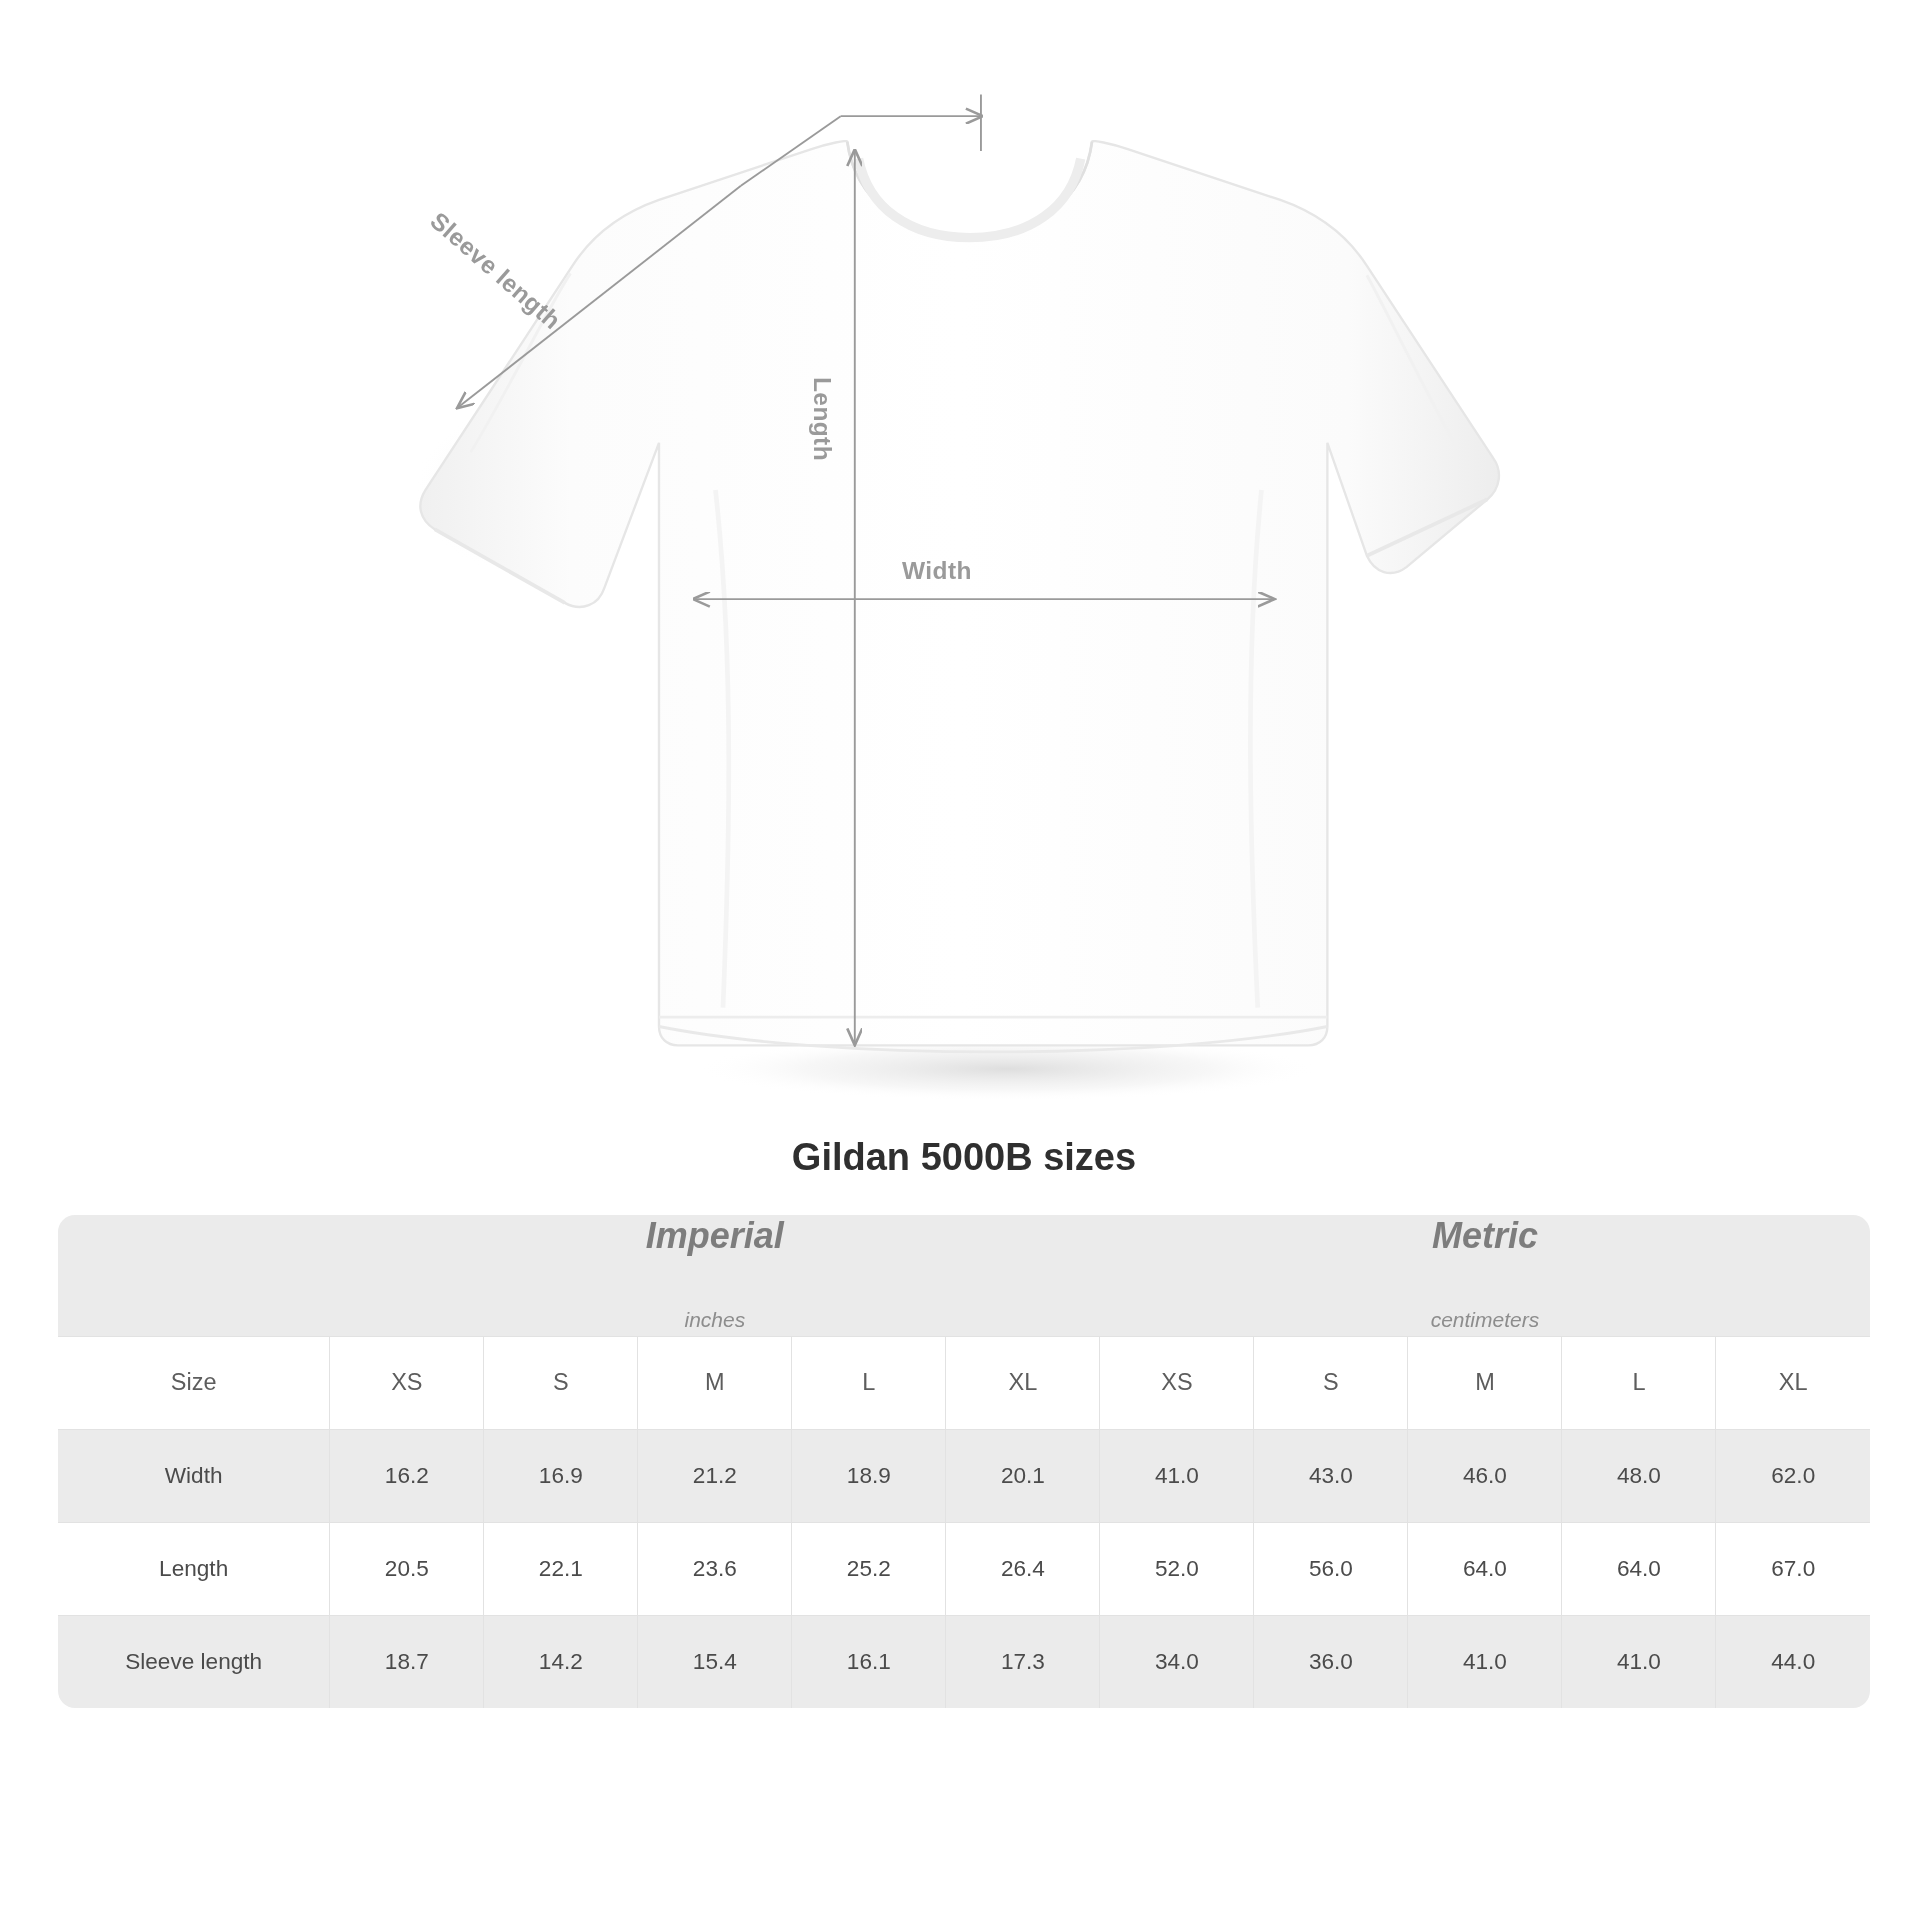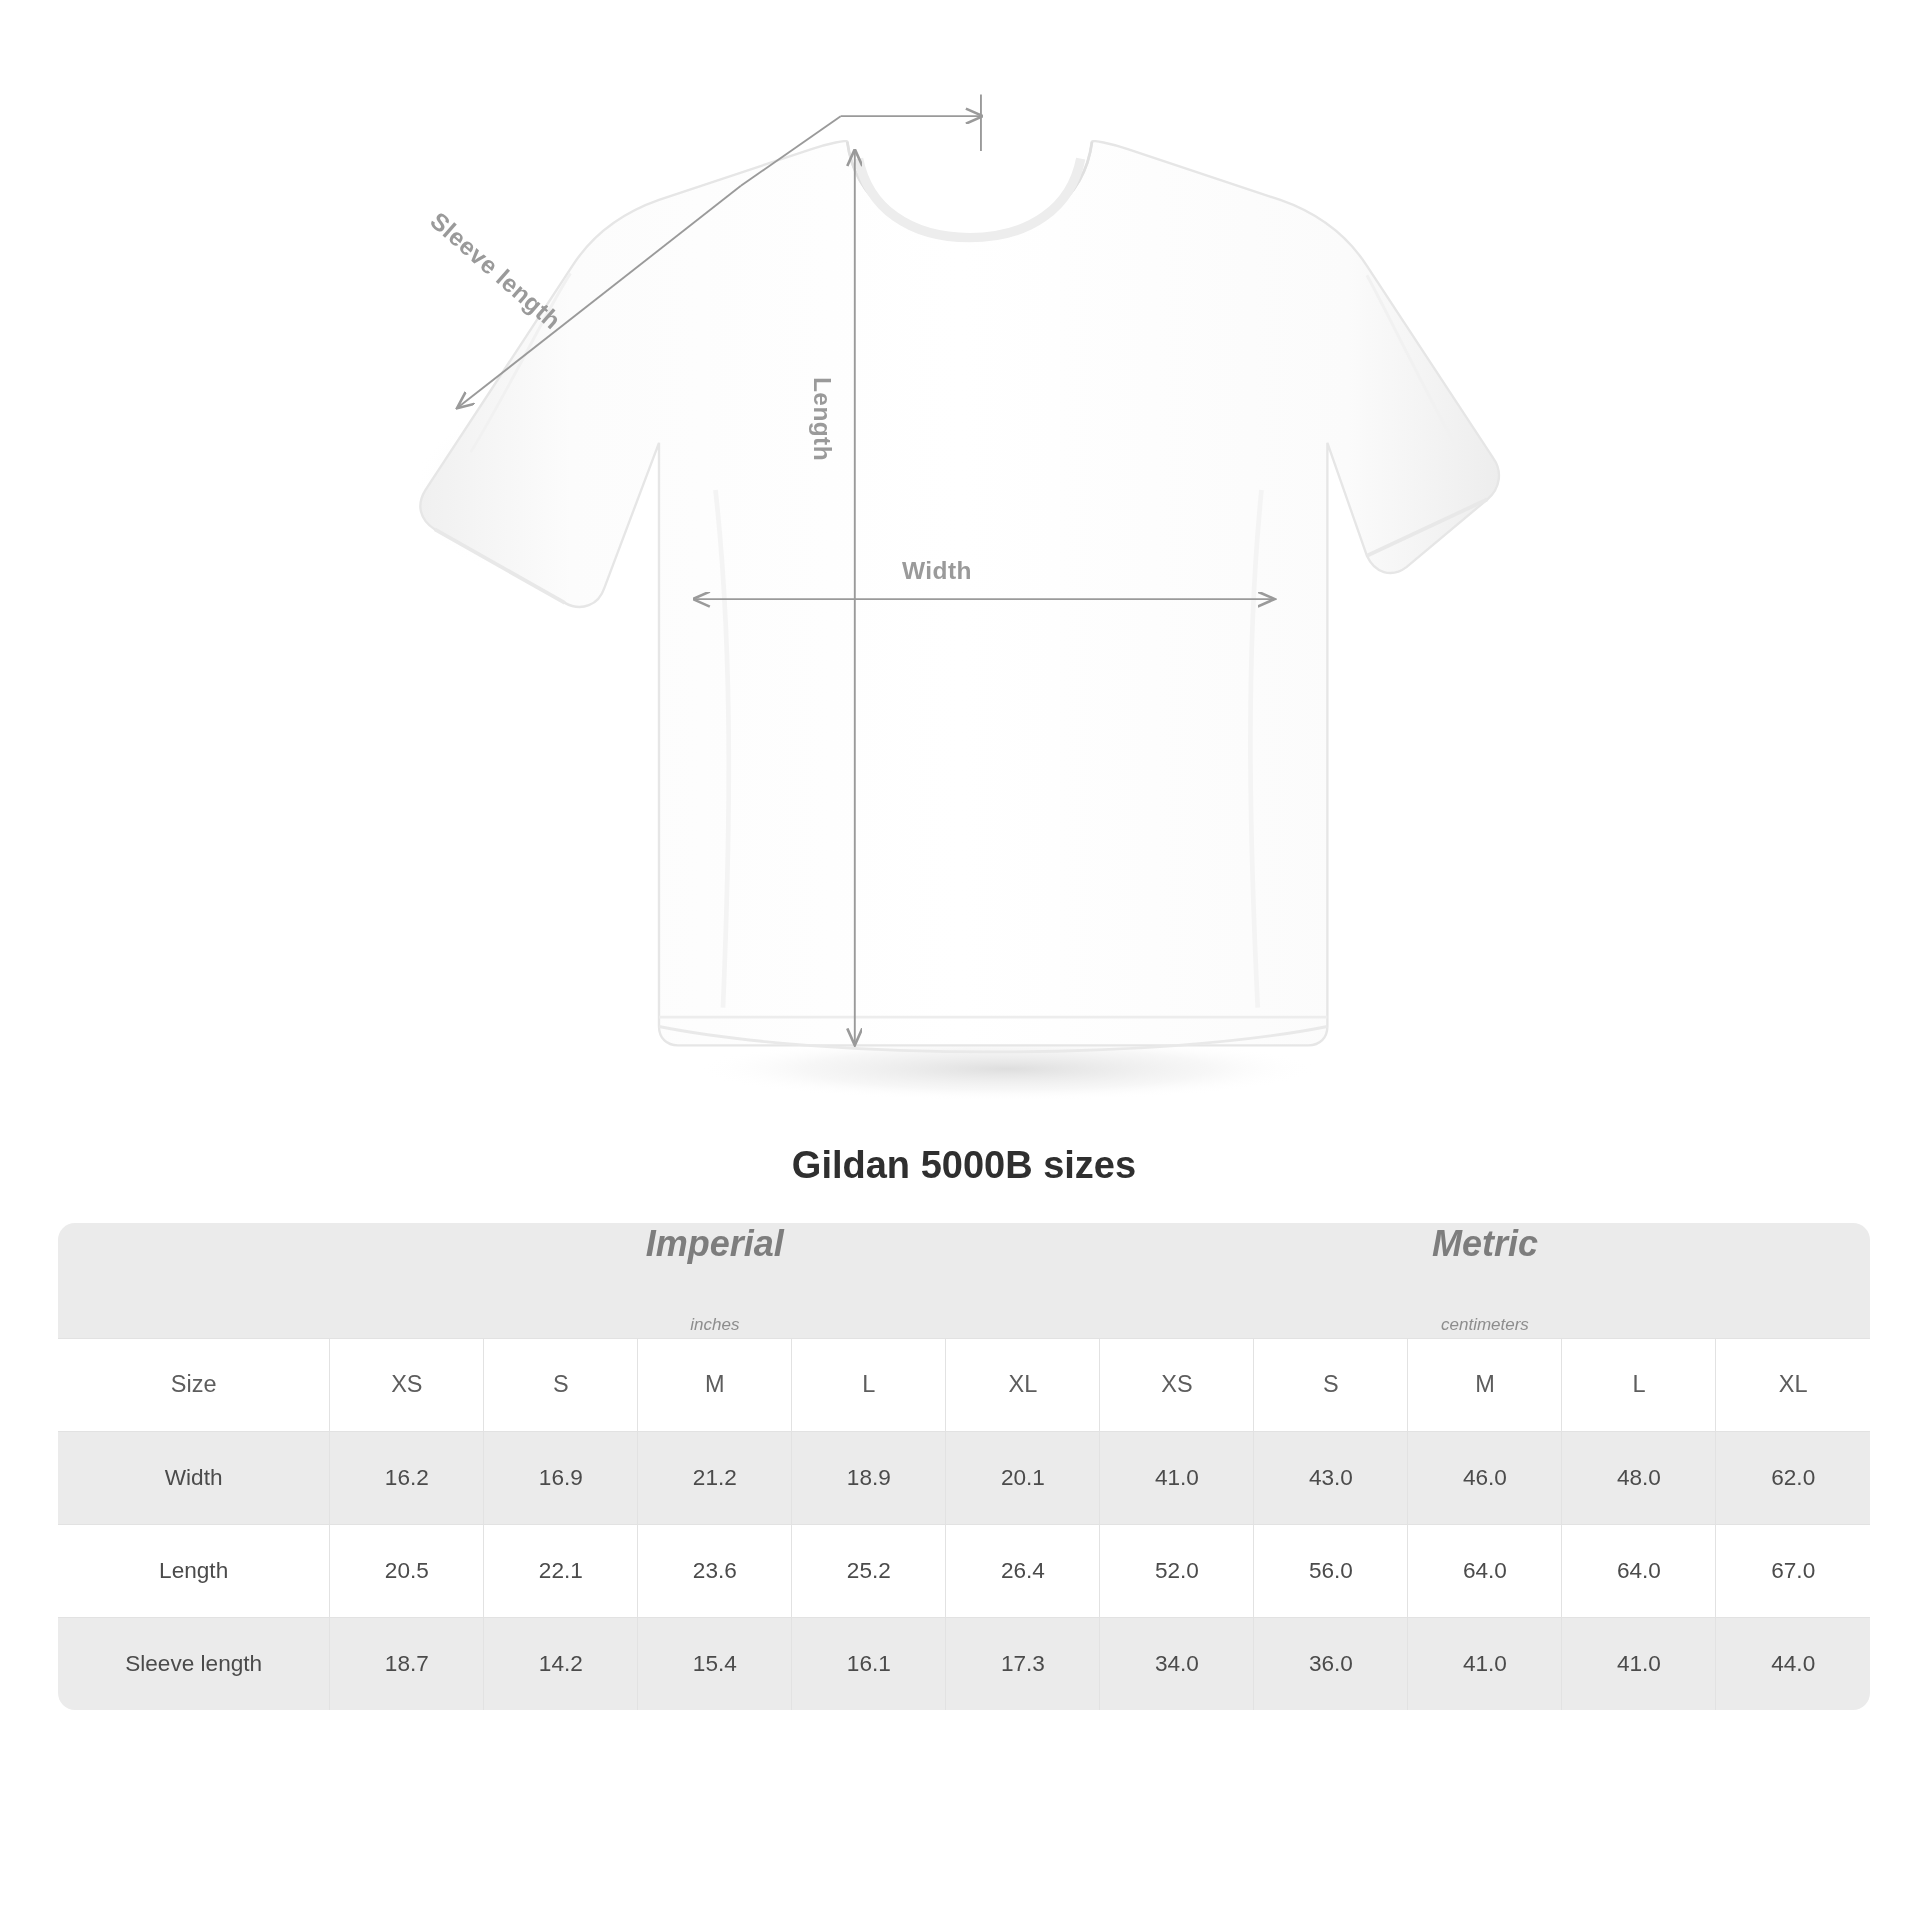--- a/index.html
+++ b/index.html
@@ -49,21 +49,21 @@
   .label-sleeve {
     left: 443px;
     top: 207px;
     transform: rotate(41deg);
     transform-origin: left top;
   }
 
   
   .title-block {
     text-align: center;
-    margin-top: 23px;
+    margin-top: 15px;
   }
   .chart-title {
     font-size: 38px;
     font-weight: bold;
     color: #2f2f2f;
     margin: 0 0 17px 0;
   }
   .chart-note {
     font-size: 21.7px;
     font-style: italic;
@@ -98,21 +98,21 @@
     height: 141px;
   }
   .unit-head .unit-name {
     font-size: 36px;
     font-weight: bold;
     font-style: italic;
     color: #7d7d7d;
     line-height: 1.15;
   }
   .unit-head .unit-sub {
-    font-size: 17px;
+    font-size: 21px;
     font-style: italic;
     color: #8d8d8d;
     line-height: 1.5;
     margin-top: 48px;
   }
   .corner-cell {
     background: #ebebeb;
     border: none !important;
   }
   tr.head-row td {

